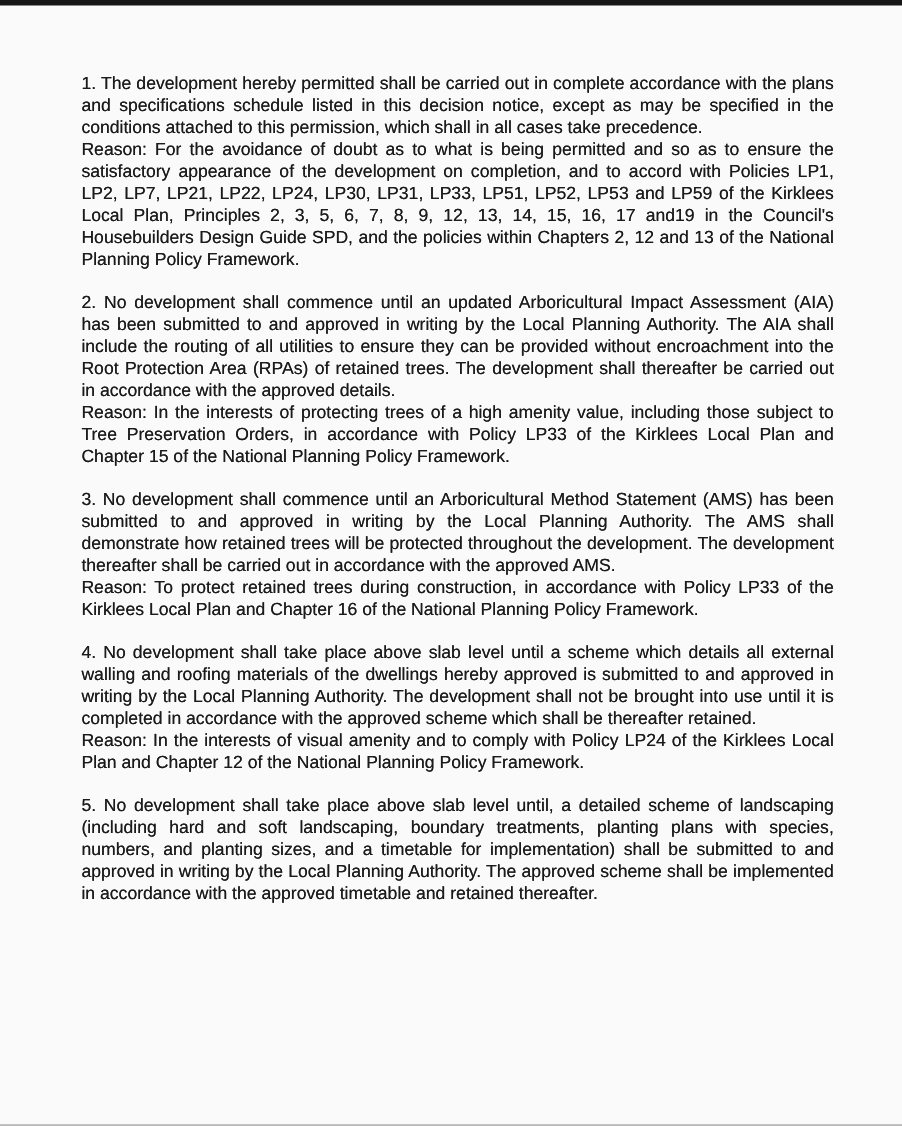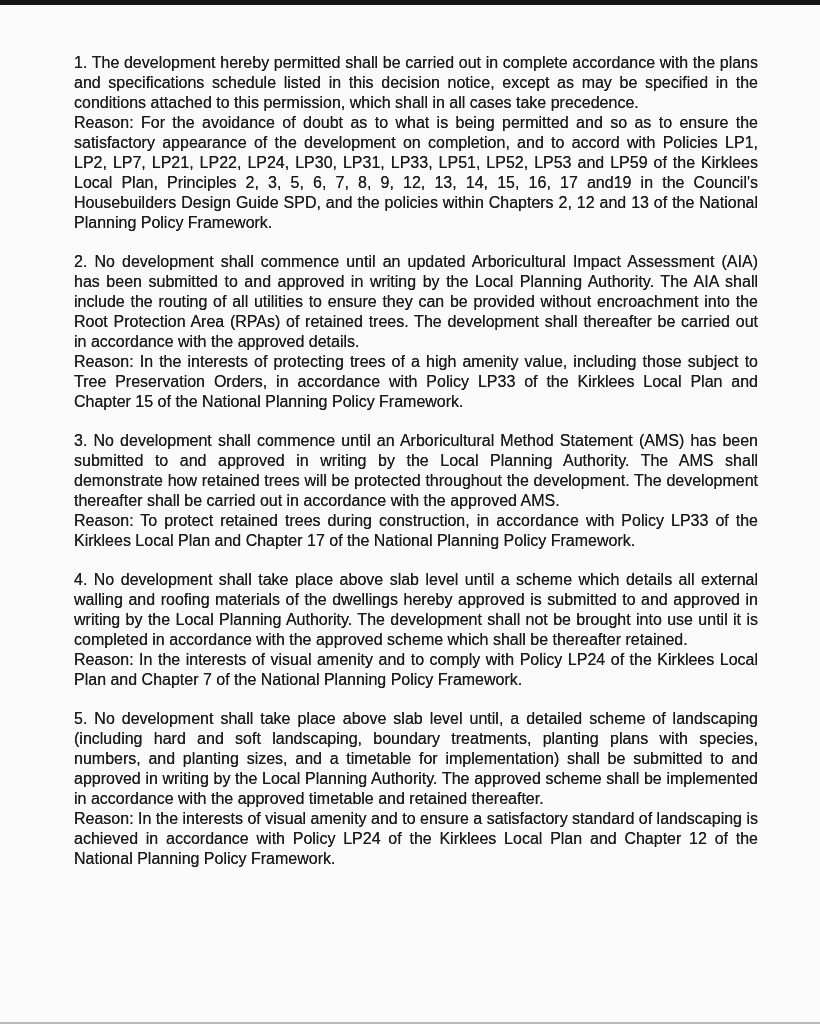--- a/index.html
+++ b/index.html
@@ -26,21 +26,21 @@
   }
   .bottom-strip {
     position: absolute;
     bottom: 0; left: 0;
     width: 100%;
     height: 2px;
     background: #b8b8b8;
   }
   .content {
     position: absolute;
-    top: 53px;
+    top: 67px;
     left: 74px;
     width: 684px;
     color: #1b1b1b;
     font-size: 16px;
     line-height: 20px;
     text-shadow: 0 0 0.55px rgba(20,20,20,0.85);
   }
   .condition {
     margin: 0 0 19px 0;
   }
@@ -65,29 +65,28 @@
       <p><span class="rlabel">Reason:</span> <span>For the avoidance of doubt as to what is being permitted and so as to ensure the satisfactory appearance of the development on completion, and to accord with Policies LP1, LP2, LP7, LP21, LP22, LP24, LP30, LP31, LP33, LP51, LP52, LP53 and LP59 of the Kirklees Local Plan, Principles 2, 3, 5, 6, 7, 8, 9, 12, 13, 14, 15, 16, 17 and19 in the Council's Housebuilders Design Guide SPD, and the policies within Chapters 2, 12 and 13 of the National Planning Policy Framework.</span></p>
     </div>
 
     <div class="condition">
       <p><span>2.</span> <span>No development shall commence until an updated Arboricultural Impact Assessment (AIA) has been submitted to and approved in writing by the Local Planning Authority. The AIA shall include the routing of all utilities to ensure they can be provided without encroachment into the Root Protection Area (RPAs) of retained trees. The development shall thereafter be carried out in accordance with the approved details.</span></p>
       <p><span class="rlabel">Reason:</span> <span>In the interests of protecting trees of a high amenity value, including those subject to Tree Preservation Orders, in accordance with Policy LP33 of the Kirklees Local Plan and Chapter 15 of the National Planning Policy Framework.</span></p>
     </div>
 
     <div class="condition">
       <p><span>3.</span> <span>No development shall commence until an Arboricultural Method Statement (AMS) has been submitted to and approved in writing by the Local Planning Authority. The AMS shall demonstrate how retained trees will be protected throughout the development. The development thereafter shall be carried out in accordance with the approved AMS.</span></p>
-      <p><span class="rlabel">Reason:</span> <span>To protect retained trees during construction, in accordance with Policy LP33 of the Kirklees Local Plan and Chapter 17 of the National Planning Policy Framework.</span></p>
+      <p><span class="rlabel">Reason:</span> <span>To protect retained trees during construction, in accordance with Policy LP33 of the Kirklees Local Plan and Chapter 16 of the National Planning Policy Framework.</span></p>
     </div>
 
     <div class="condition">
       <p><span>4.</span> <span>No development shall take place above slab level until a scheme which details all external walling and roofing materials of the dwellings hereby approved is submitted to and approved in writing by the Local Planning Authority. The development shall not be brought into use until it is completed in accordance with the approved scheme which shall be thereafter retained.</span></p>
-      <p><span class="rlabel">Reason:</span> <span>In the interests of visual amenity and to comply with Policy LP24 of the Kirklees Local Plan and Chapter 7 of the National Planning Policy Framework.</span></p>
+      <p><span class="rlabel">Reason:</span> <span>In the interests of visual amenity and to comply with Policy LP24 of the Kirklees Local Plan and Chapter 12 of the National Planning Policy Framework.</span></p>
     </div>
 
     <div class="condition">
       <p><span>5.</span> <span>No development shall take place above slab level until, a detailed scheme of landscaping (including hard and soft landscaping, boundary treatments, planting plans with species, numbers, and planting sizes, and a timetable for implementation) shall be submitted to and approved in writing by the Local Planning Authority. The approved scheme shall be implemented in accordance with the approved timetable and retained thereafter.</span></p>
-      <p><span class="rlabel">Reason:</span> <span>In the interests of visual amenity and to ensure a satisfactory standard of landscaping is achieved in accordance with Policy LP24 of the Kirklees Local Plan and Chapter 12 of the National Planning Policy Framework.</span></p>
     </div>
 
   </div>
 
   <div class="bottom-strip"></div>
 </div>
 
 </body></html>

